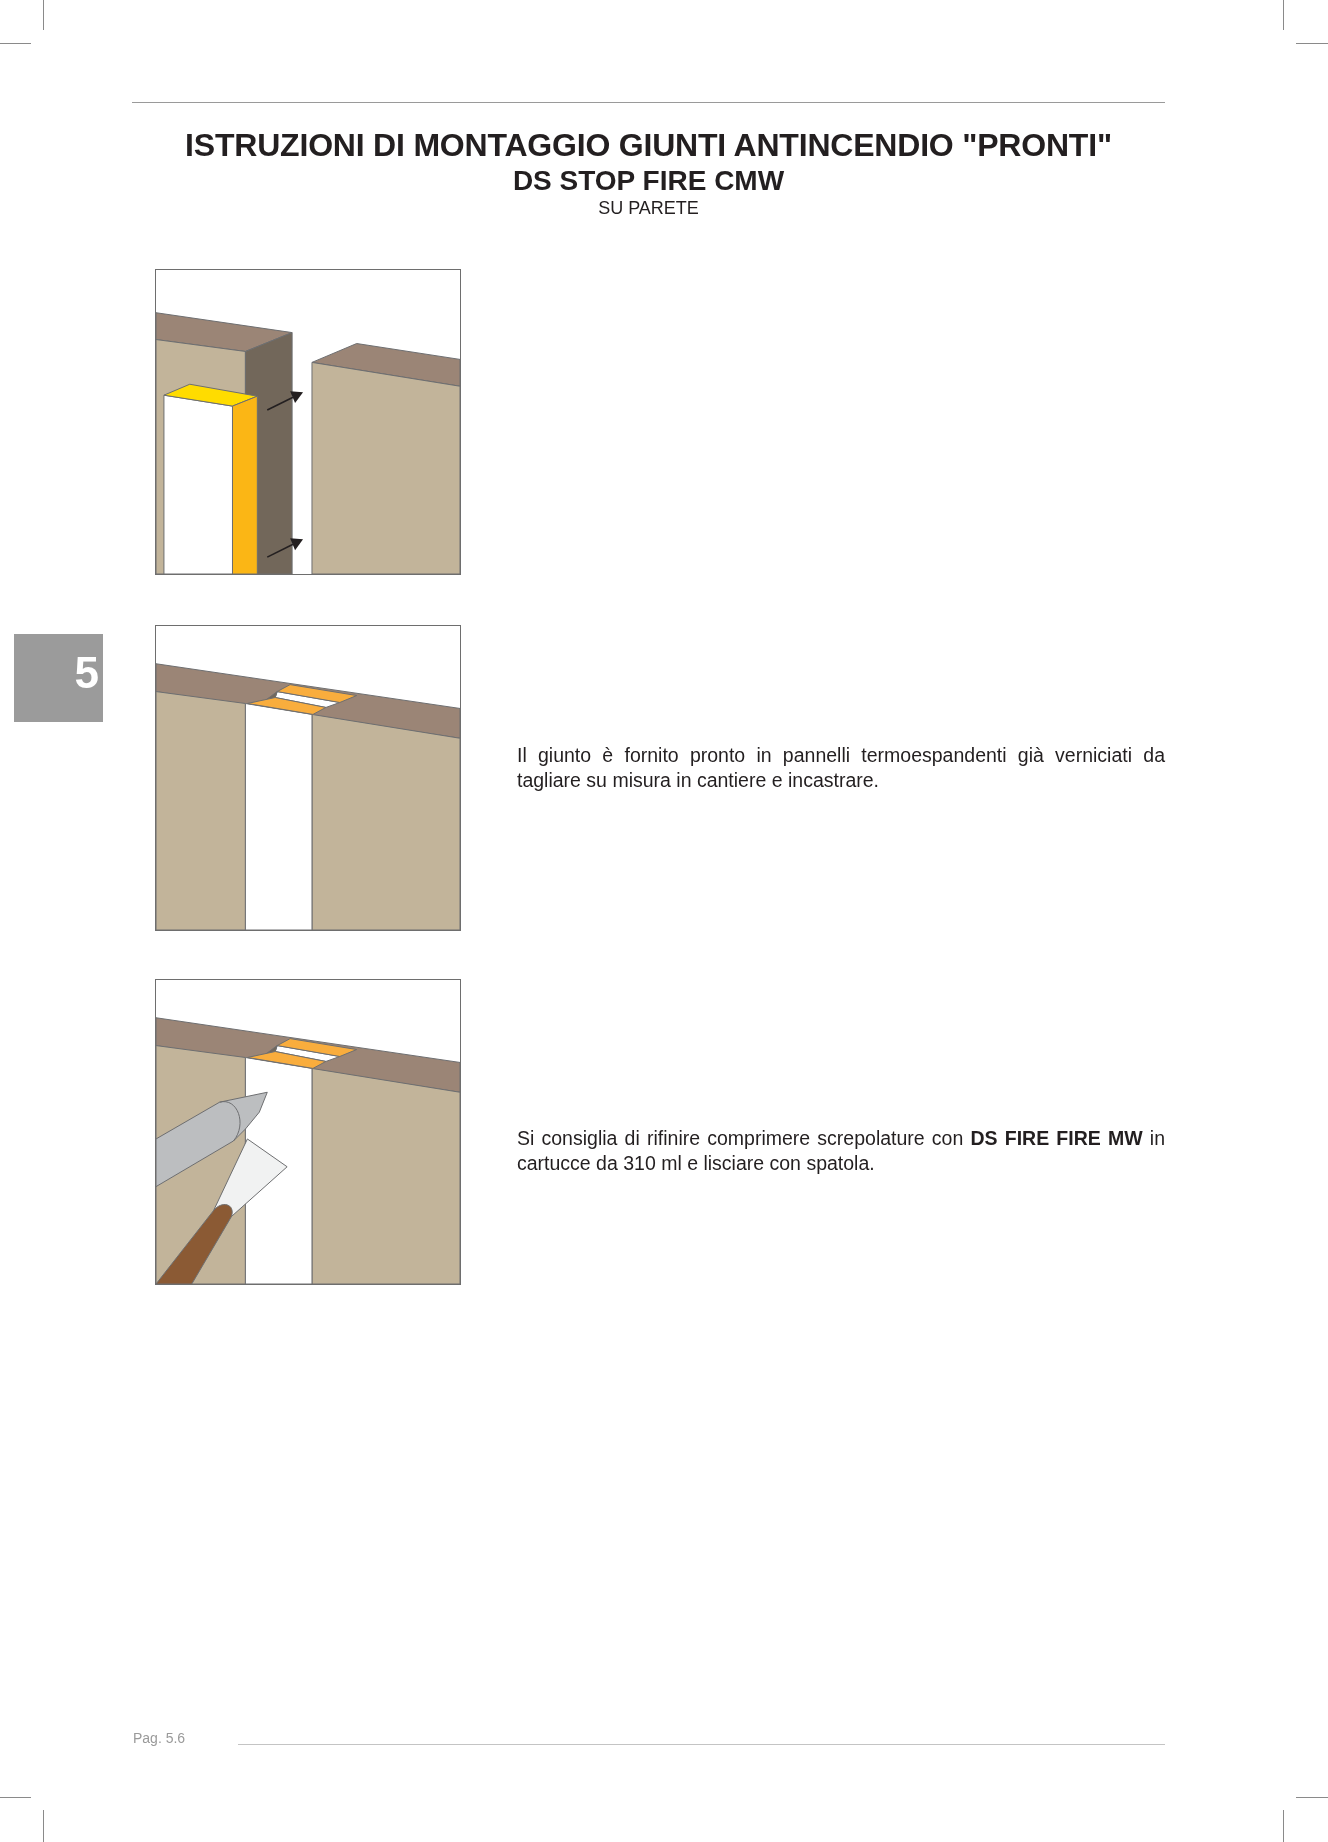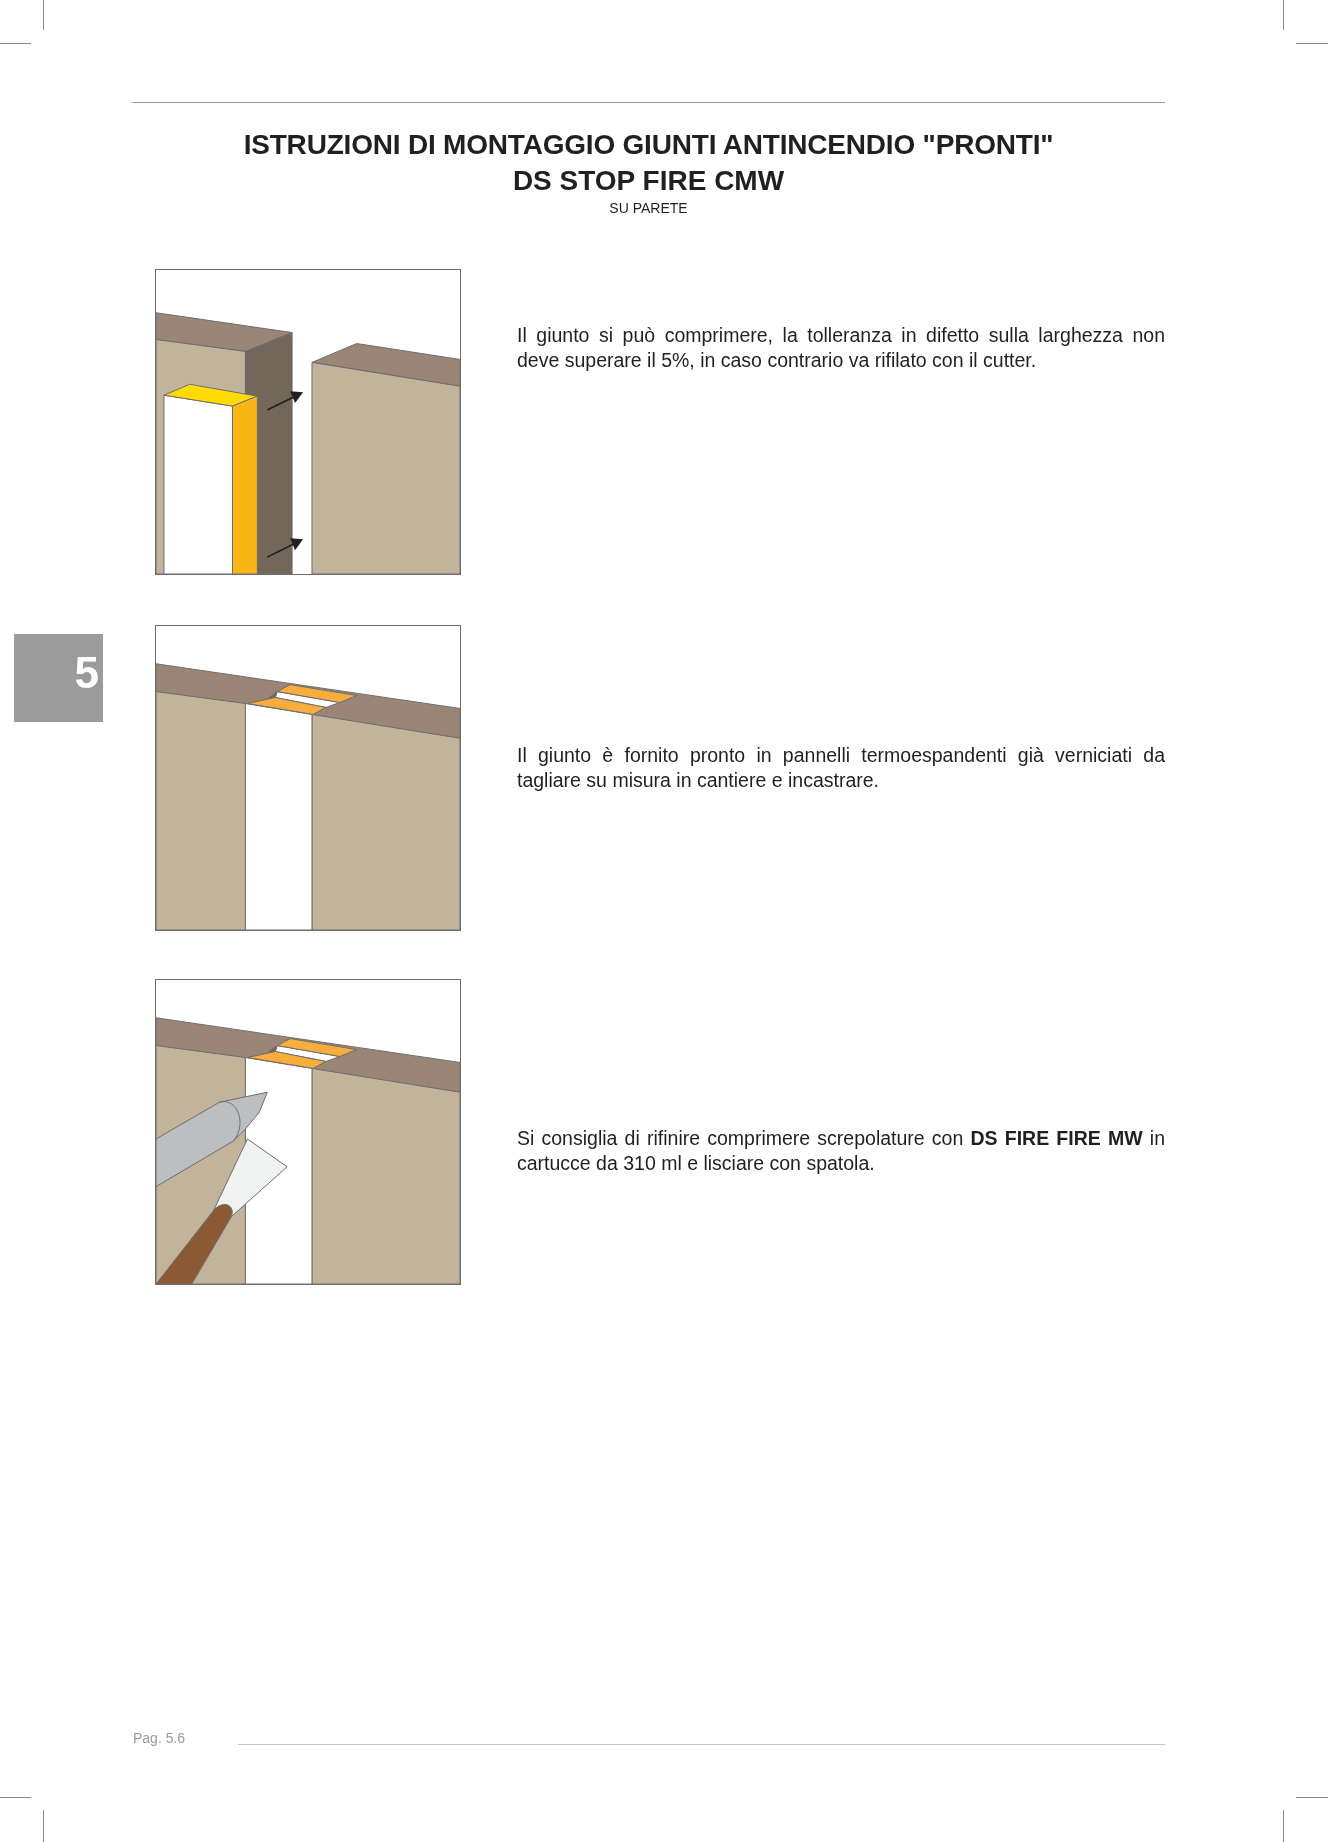--- a/index.html
+++ b/index.html
@@ -3,23 +3,23 @@
   <meta charset="utf-8">
   <style>
     html, body { margin: 0; padding: 0; }
     body {
       width: 1328px; height: 1842px; position: relative; background: #ffffff;
       font-family: "Liberation Sans", sans-serif; color: #231f20; overflow: hidden;
     }
     .crop { position: absolute; background: #8a8a8a; }
     .rule-top { position: absolute; left: 132px; top: 102px; width: 1033px; height: 1px; background: #9a9a9a; }
     .title { position: absolute; left: 132px; width: 1033px; text-align: center; font-weight: bold; color: #231f20; white-space: nowrap; }
-    .title1 { top: 128px; font-size: 28px; line-height: 34px; letter-spacing: -0.2px; }
+    .title1 { top: 128px; font-size: 32px; line-height: 34px; letter-spacing: -0.2px; }
     .title2 { top: 164px; font-size: 28px; line-height: 34px; }
-    .subtitle { position: absolute; left: 132px; width: 1033px; top: 197px; text-align: center; font-size: 14px; line-height: 22px; }
+    .subtitle { position: absolute; left: 132px; width: 1033px; top: 197px; text-align: center; font-size: 18px; line-height: 22px; }
     .figure { position: absolute; left: 155px; width: 306px; height: 306px; border: 1px solid #6e6e6e; background: #fff; box-sizing: border-box; overflow: hidden; }
     .figure svg { display: block; width: 100%; height: 100%; }
     .step-text { position: absolute; left: 517px; width: 648px; font-size: 19.5px; line-height: 25px; text-align: justify; color: #231f20; }
     .step-text p { margin: 0 0 25px 0; }
     .step-text p:last-child { margin-bottom: 0; }
     .step-text b { font-weight: bold; }
     .section-tab { position: absolute; left: 14px; top: 634px; width: 89px; height: 88px; background: #9b9b9b; }
     .section-tab span { position: absolute; right: 4px; top: 14px; font-size: 44px; font-weight: bold; color: #ffffff; line-height: 50px; }
     .footer-page { position: absolute; left: 133px; top: 1727px; font-size: 14px; color: #9a9a9a; line-height: 22px; }
     .footer-rule { position: absolute; left: 238px; top: 1744px; width: 927px; height: 1px; background: #c4c4c4; }
@@ -60,21 +60,20 @@
     </g>
     <g>
       <line x1="112" y1="141" x2="140" y2="127" stroke="#231f20" stroke-width="1.6"></line>
       <polygon points="148,123 135,122 140,134" fill="#231f20"></polygon>
       <line x1="112" y1="289" x2="140" y2="275" stroke="#231f20" stroke-width="1.6"></line>
       <polygon points="148,271 135,270 140,282" fill="#231f20"></polygon>
     </g>
   </svg>
 </div>
 <div class="step-text" style="top:323px;">
-  <p><span>Il giunto si può comprimere, la tolleranza in difetto sulla larghezza non deve superare il 5%, in caso contrario va rifilato con il cutter.</span></p>
 </div>
 
 <div class="figure" style="top:625px;">
   <svg viewBox="0 0 306 306">
     <g stroke="#6d6e70" stroke-width="1" stroke-linejoin="round">
       <polygon points="0,38 306,83 306,113 0,66" fill="#9b8576"></polygon>
       <polygon points="0,66 90,78 90,306 0,306" fill="#c2b49a"></polygon>
       <polygon points="157,89 306,113 306,306 157,306" fill="#c2b49a"></polygon>
       <polygon points="90,78 157,89 157,306 90,306" fill="#ffffff"></polygon>
       <polygon points="120,72 122,66 185,77 171,82" fill="#ffffff"></polygon>

